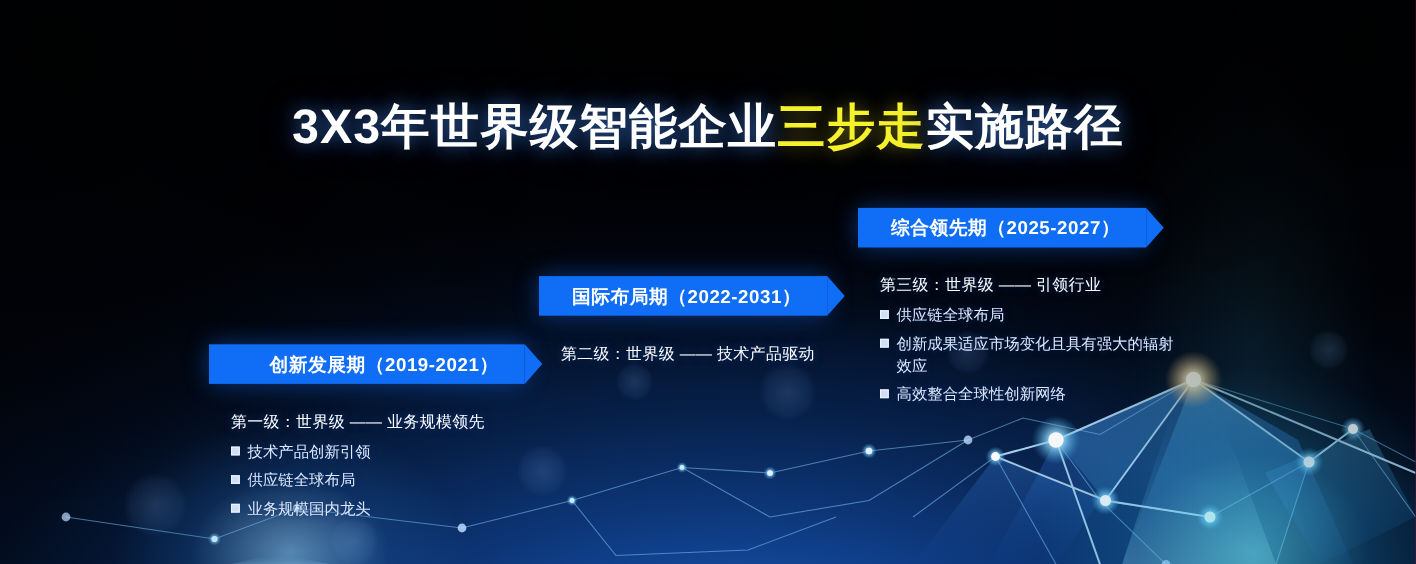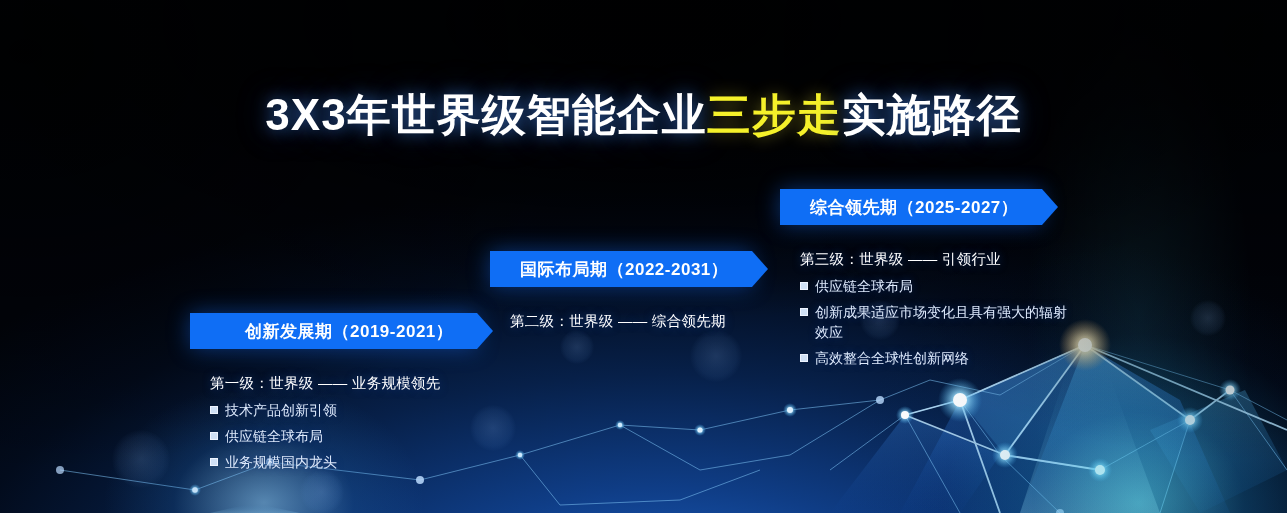--- a/index.html
+++ b/index.html
@@ -268,21 +268,21 @@
         <span class="bullet-marker"></span>
         <span class="bullet-text">业务规模国内龙头</span>
       </div>
     </div>
   </div>
 
   <div class="phase" id="phase-2">
     <div class="banner">
       <span class="banner-label">国际布局期（2022-2031）</span>
     </div>
-    <div class="subtitle">第二级：世界级 —— 综合领先期</div>
+    <div class="subtitle">第二级：世界级 —— 技术产品驱动</div>
   </div>
 
   <div class="phase" id="phase-3">
     <div class="banner">
       <span class="banner-label">综合领先期（2025-2027）</span>
     </div>
     <div class="subtitle">第三级：世界级 —— 引领行业</div>
     <div class="bullets">
       <div class="bullet">
         <span class="bullet-marker"></span>

